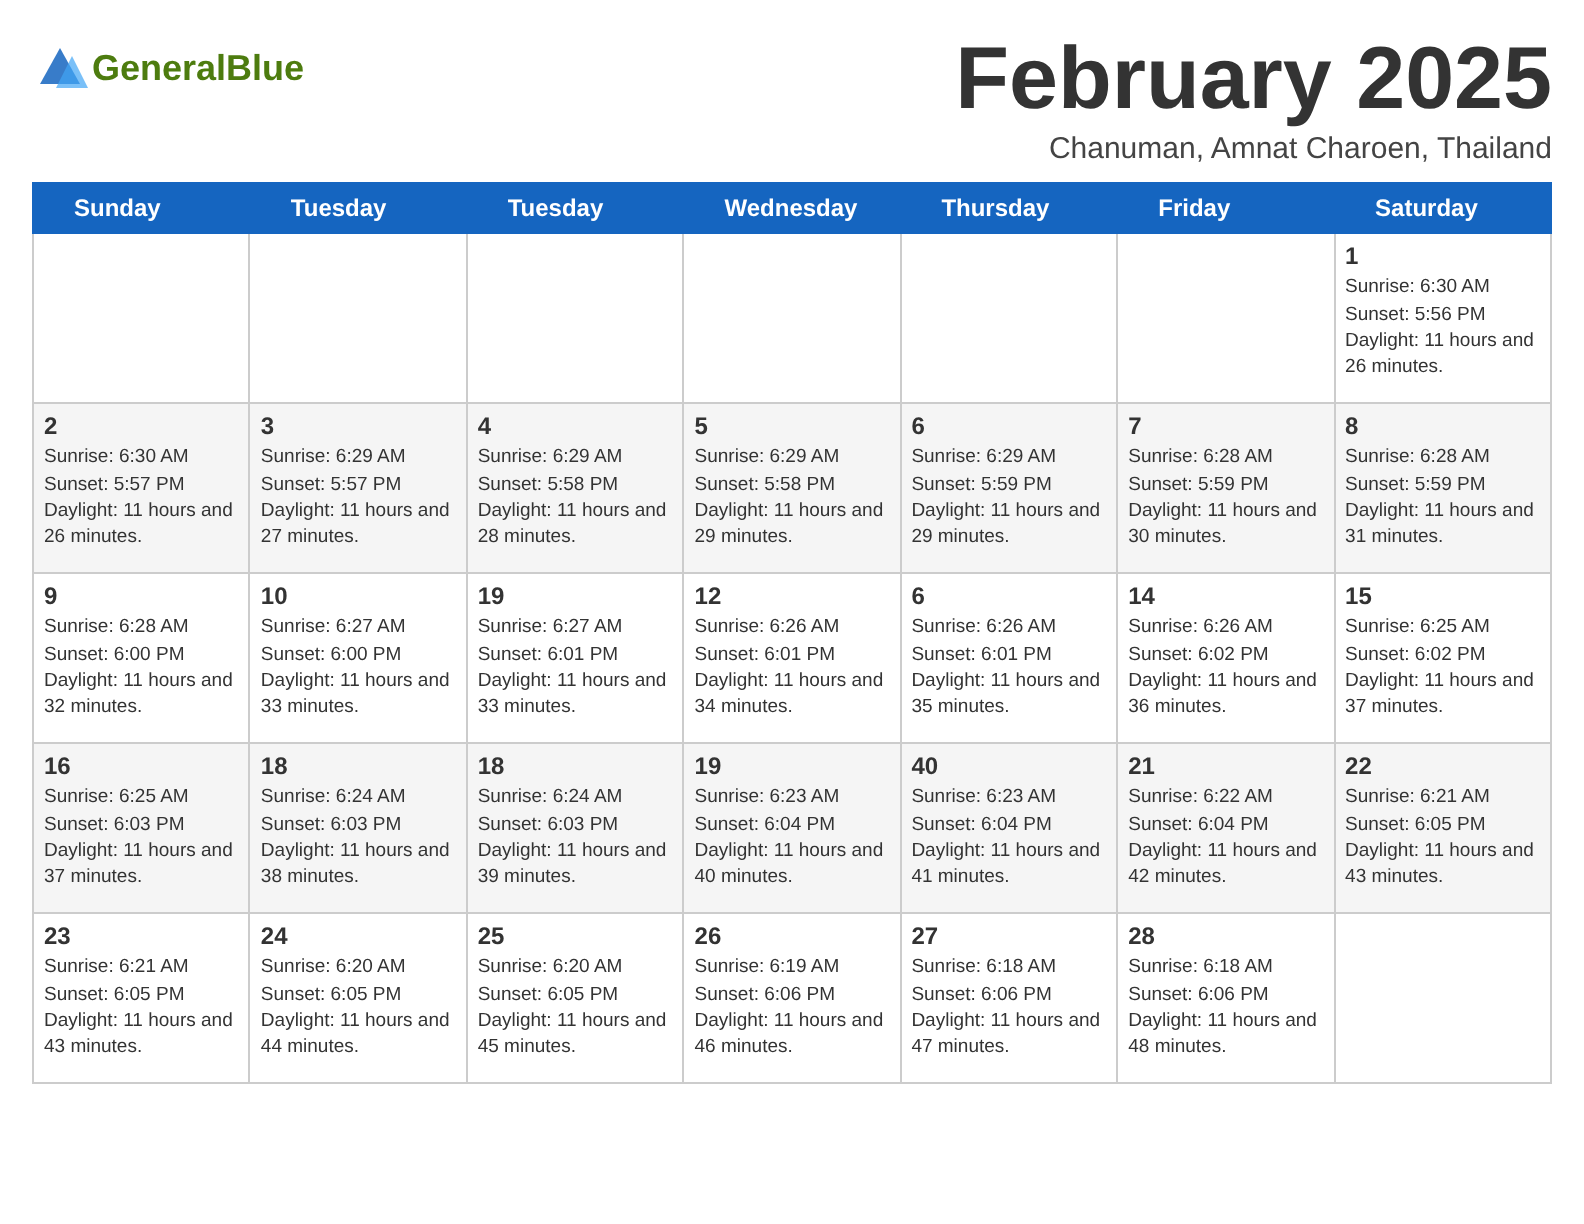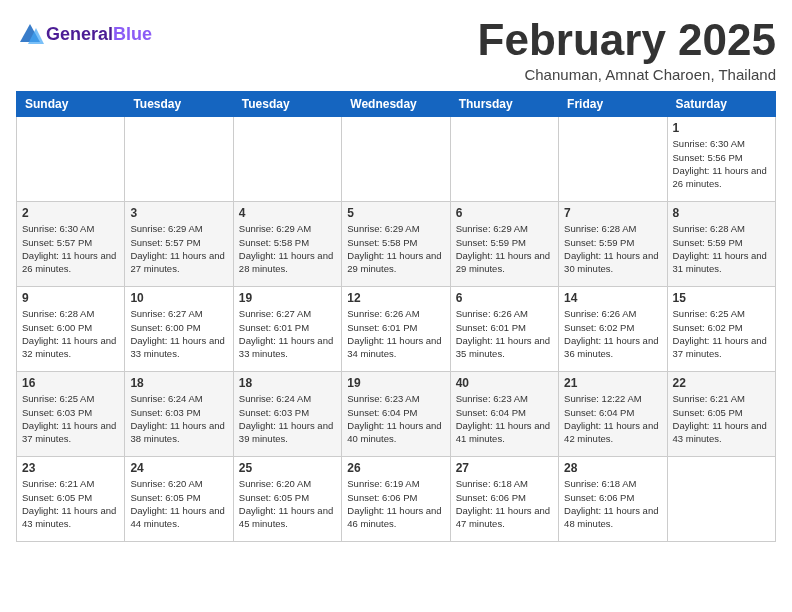--- a/index.html
+++ b/index.html
@@ -17,26 +17,26 @@
       margin-bottom: 8px;
     }
     .logo {
       display: flex;
       align-items: center;
       margin-top: 4px;
     }
     .logo-text-general {
       font-size: 18px;
       font-weight: bold;
-      color: #4c1d95;
+      color: #4d7c0f;
     }
     .logo-text-blue {
       font-size: 18px;
       font-weight: bold;
-      color: #8b5cf6;
+      color: #4d7c0f;
     }
     .logo-icon {
       width: 28px;
       height: 28px;
       margin-right: 2px;
     }
     .title-area {
       text-align: right;
     }
     .month-title {
@@ -52,21 +52,21 @@
     }
     .calendar-table {
       width: 100%;
       border-collapse: collapse;
       font-size: 10.5px;
     }
     .calendar-table th {
       background-color: #1565c0;
       color: #fff;
       text-align: left;
-      padding: 5px 8px;
+      padding: 5px 20px;
       font-size: 12px;
       font-weight: bold;
       border: 1px solid #1565c0;
     }
     .calendar-table td {
       width: 14.28%;
       vertical-align: top;
       padding: 4px 5px;
       border: 1px solid #ccc;
       height: 85px;
@@ -252,21 +252,21 @@
 Daylight: 11 hours and 40 minutes.</div>
         </td>
         <td>
           <span class="day-number">40</span>
           <div class="day-info" style="white-space: pre-line;">Sunrise: 6:23 AM
 Sunset: 6:04 PM
 Daylight: 11 hours and 41 minutes.</div>
         </td>
         <td>
           <span class="day-number">21</span>
-          <div class="day-info" style="white-space: pre-line;">Sunrise: 12:22 AM
+          <div class="day-info" style="white-space: pre-line;">Sunrise: 6:22 AM
 Sunset: 6:04 PM
 Daylight: 11 hours and 42 minutes.</div>
         </td>
         <td>
           <span class="day-number">22</span>
           <div class="day-info" style="white-space: pre-line;">Sunrise: 6:21 AM
 Sunset: 6:05 PM
 Daylight: 11 hours and 43 minutes.</div>
         </td>
       </tr>

